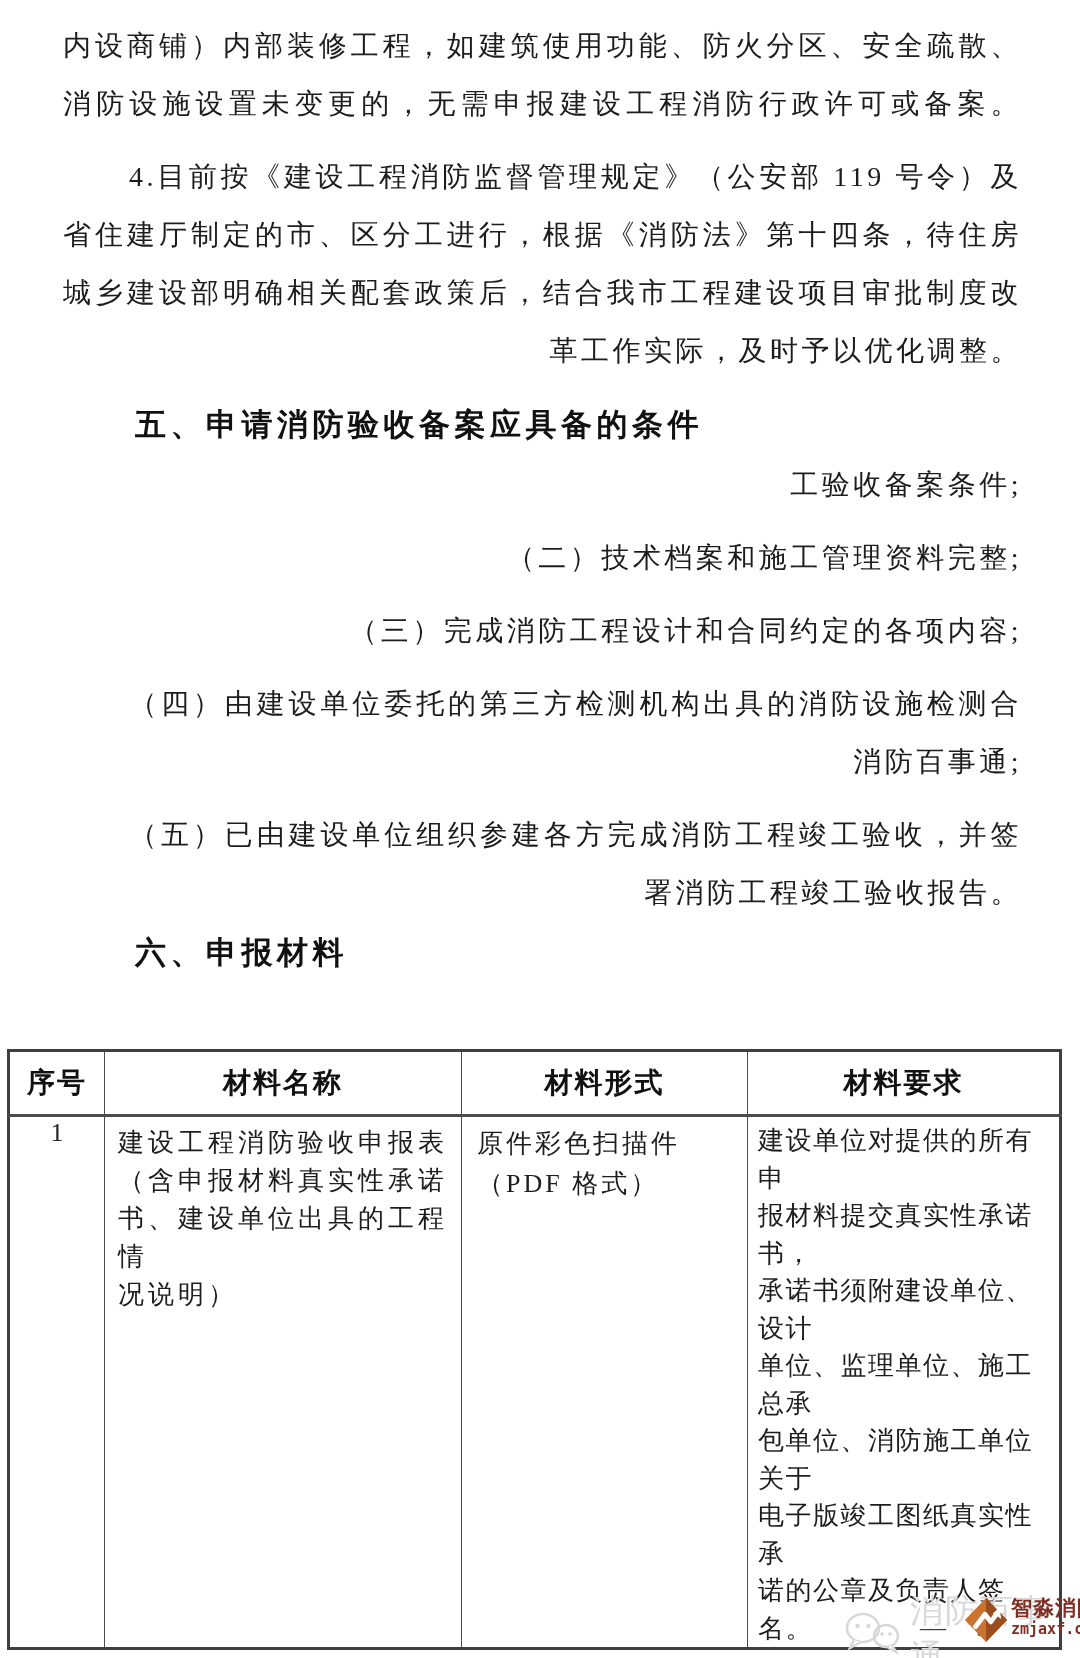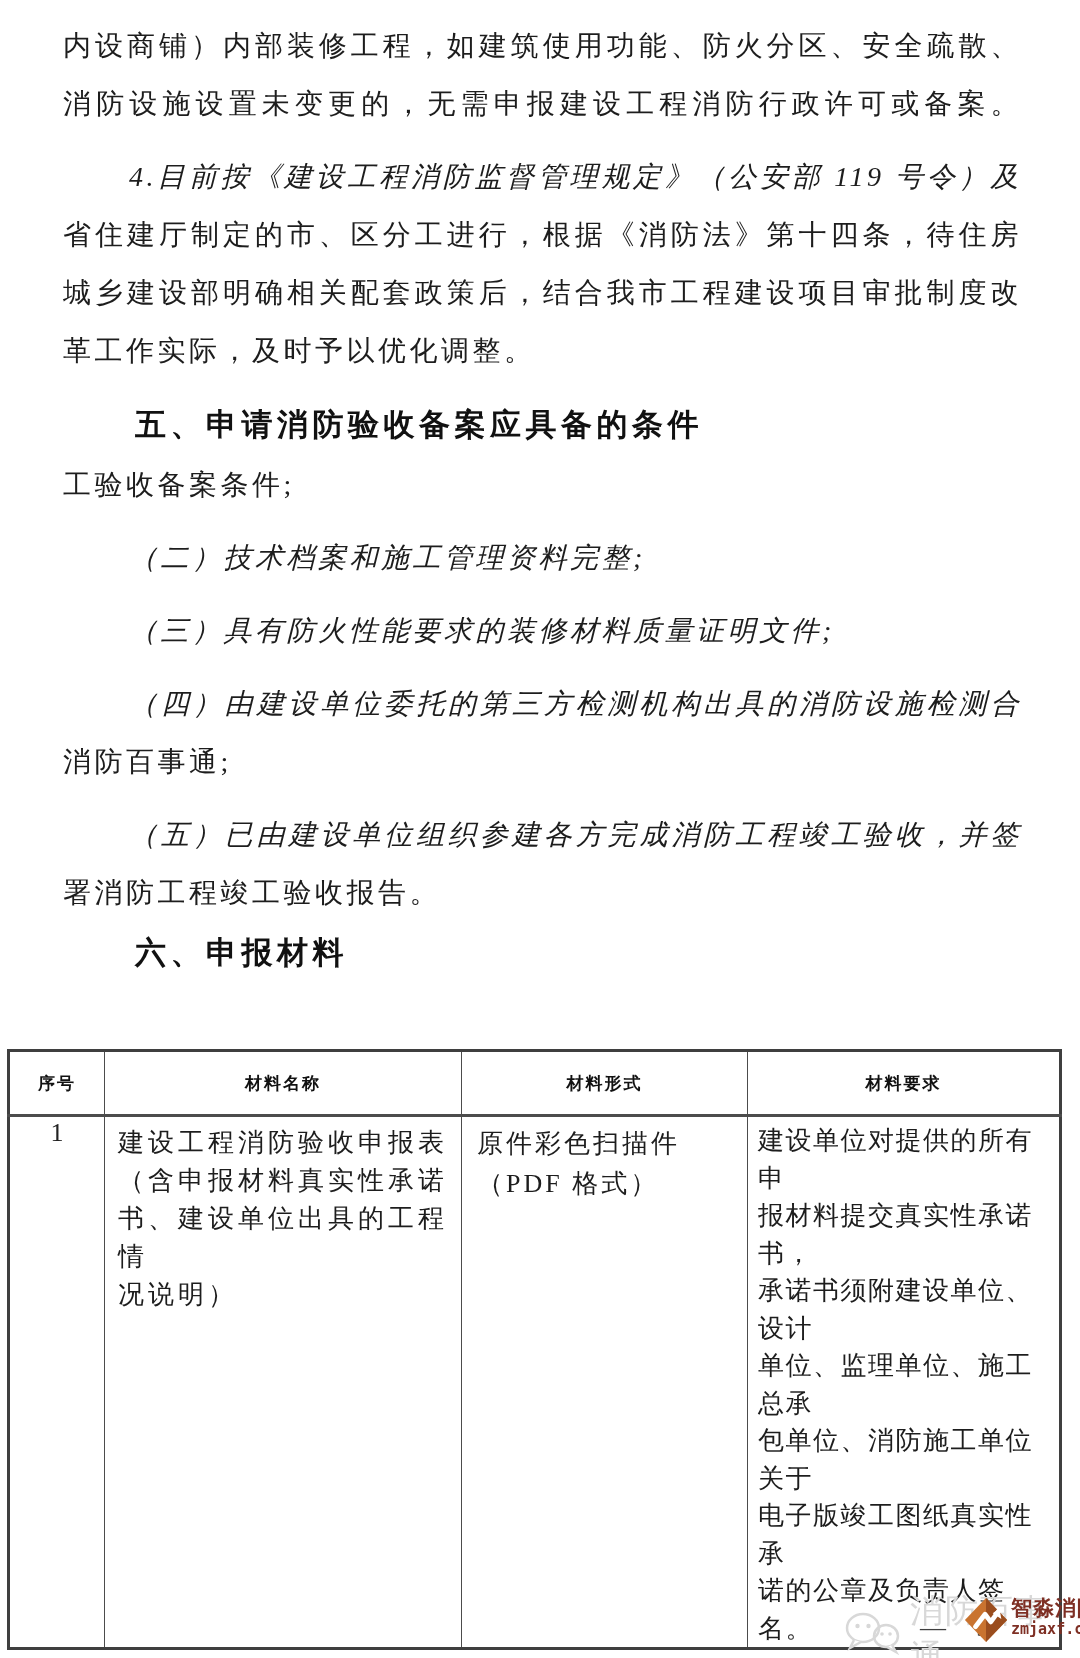--- a/index.html
+++ b/index.html
@@ -10,30 +10,30 @@
     overflow:hidden;
     font-family:"Liberation Serif","DejaVu Serif",serif;
     color:#1d1d1d;
   }
   .page{position:relative;width:1080px;height:1350px;background:#fff;}
   .content{padding:17px 58px 0 63px;}
   .ln{
     font-size:28px;
     line-height:58px;
     letter-spacing:3.5px;
-    text-align:left;
+    text-align:right;
     white-space:nowrap;
   }
   .ln.fill{
     white-space:normal;
     text-align:justify;
     text-align-last:justify;
   }
   .ln.ind{text-indent:66px;}
-  .gap{margin-top:15px;font-style:italic;}
+  .gap{margin-top:15px;}
   .gap2{margin-top:10px;}
   .hdg{
     font-family:"Liberation Sans","DejaVu Sans",sans-serif;
     font-weight:bold;
     font-size:31px;
     line-height:62px;
     letter-spacing:4.5px;
     padding-left:72px;
     color:#111;
     white-space:nowrap;
@@ -51,21 +51,21 @@
   }
   table.materials th, table.materials td{
     border:1.6px solid #4c4c4c;
     font-size:26px;
     vertical-align:top;
     overflow:hidden;
   }
   table.materials th{
     font-family:"Liberation Sans","DejaVu Sans",sans-serif;
     font-weight:bold;
-    font-size:17px;
+    font-size:28px;
     text-align:center;
     vertical-align:middle;
     height:60px;
     letter-spacing:2px;
     border-bottom:3px solid #4c4c4c;
     color:#111;
   }
   .pre{white-space:pre-line;}
   td.c-no{
     text-align:center;
@@ -123,21 +123,21 @@
     <div class="ln fill ind gap">4.目前按《建设工程消防监督管理规定》（公安部 119 号令）及</div>
     <div class="ln fill">省住建厅制定的市、区分工进行，根据《消防法》第十四条，待住房</div>
     <div class="ln fill">城乡建设部明确相关配套政策后，结合我市工程建设项目审批制度改</div>
     <div class="ln">革工作实际，及时予以优化调整。</div>
 
     <h2 class="hdg h1" style="margin-bottom:0;">五、申请消防验收备案应具备的条件</h2>
 
     <div class="ln">工验收备案条件;</div>
 
     <div class="ln ind gap">（二）技术档案和施工管理资料完整;</div>
-    <div class="ln ind gap">（三）具有防火性能要求的装修材料质量证明文件;</div>
+    <div class="ln ind gap">（三）完成消防工程设计和合同约定的各项内容;</div>
 
     <div class="ln fill ind gap">（四）由建设单位委托的第三方检测机构出具的消防设施检测合</div>
     <div class="ln">消防百事通;</div>
 
     <div class="ln fill ind gap">（五）已由建设单位组织参建各方完成消防工程竣工验收，并签</div>
     <div class="ln">署消防工程竣工验收报告。</div>
 
     <h2 class="hdg h2" style="margin-bottom:0;">六、申报材料</h2>
   </div>
 

